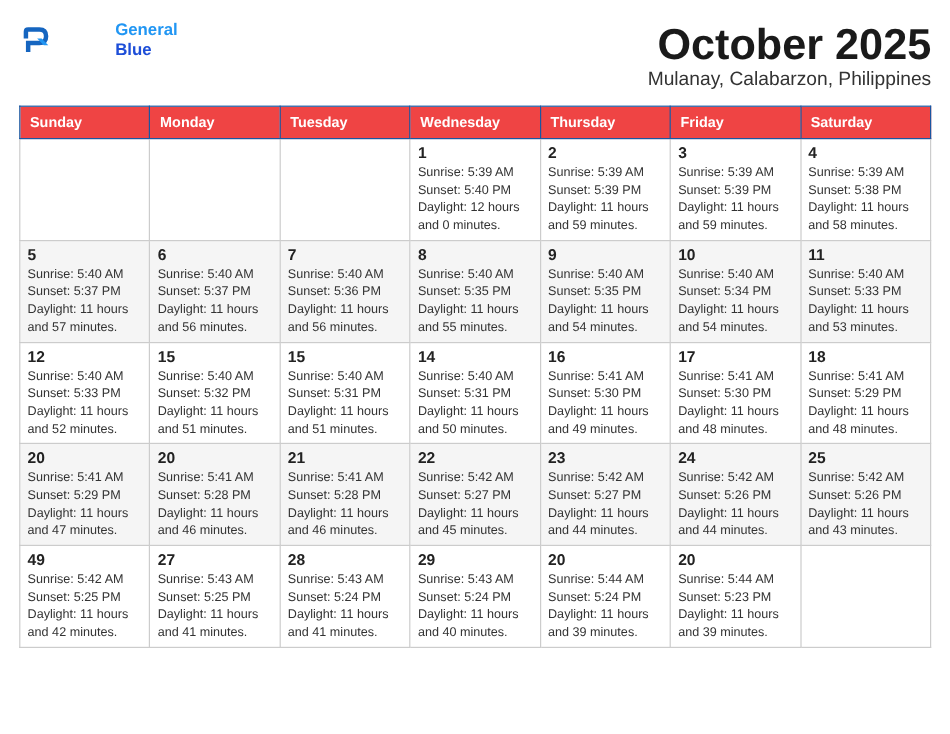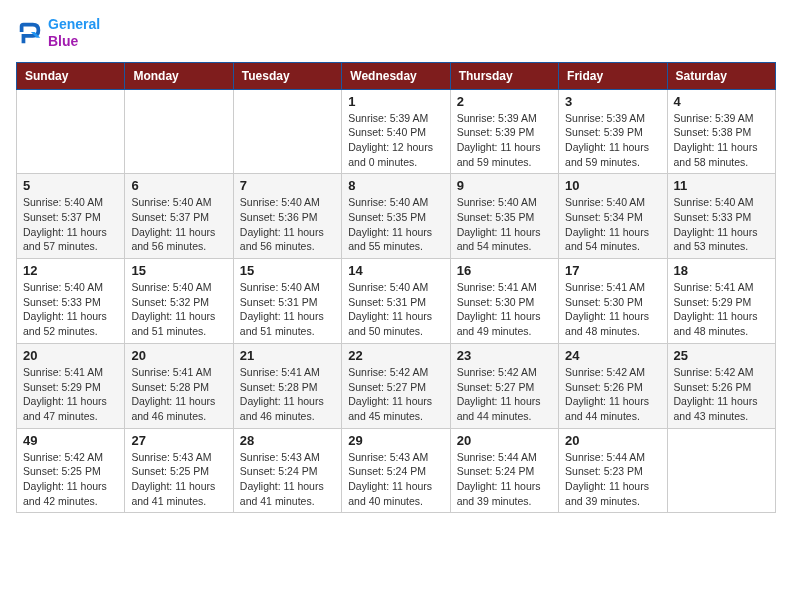--- a/index.html
+++ b/index.html
@@ -22,20 +22,21 @@
       gap: 4px;
     }
     .logo-text {
       font-size: 14px;
       font-weight: bold;
       color: #1a3a5c;
       line-height: 1.2;
     }
     .logo-text span {
       color: #2196F3;
+      margin-left: 48px;
     }
     .logo-icon {
       width: 28px;
       height: 28px;
     }
     .title-area {
       text-align: right;
     }
     .month-title {
       font-size: 36px;
@@ -45,21 +46,21 @@
     .location-title {
       font-size: 16px;
       color: #333;
     }
     .calendar {
       width: 100%;
       border-collapse: collapse;
       font-size: 11px;
     }
     .calendar th {
-      background-color: #7f1d1d;
+      background-color: #ef4444;
       color: #fff;
       text-align: left;
       padding: 6px 8px;
       font-size: 12px;
       font-weight: bold;
       border: 1px solid #1a56a0;
     }
     .calendar td {
       border: 1px solid #ccc;
       vertical-align: top;
@@ -94,22 +95,26 @@
 
 <div class="header-area">
   <div class="logo">
     <svg class="logo-icon" viewBox="0 0 30 30">
       <rect x="0" y="0" width="30" height="30" fill="none"></rect>
       <path d="M4 8 Q4 4 8 4 L18 4 Q26 4 26 12 Q26 20 18 20 L10 20 L10 26 L6 26 L6 16 L18 16 Q22 16 22 12 Q22 8 18 8 L8 8 L8 14 L4 14 Z" fill="#1565C0"></path>
       <path d="M20 14 L26 20 L22 20 L16 14 Z" fill="#2196F3"></path>
     </svg>
     <div class="logo-text">
       <div><span>General</span></div>
-      <div><span style="color:#a21caf">Blue</span></div>
+      <div><span style="color:#1d4ed8">Blue</span></div>
     </div>
+  </div>
+  <div class="title-area">
+    <div class="month-title">October 2025</div>
+    <div class="location-title">Mulanay, Calabarzon, Philippines</div>
   </div>
 </div>
 
 <table class="calendar">
   <thead>
     <tr>
     <th>Sunday</th>
         <th>Monday</th>
         <th>Tuesday</th>
         <th>Wednesday</th>

